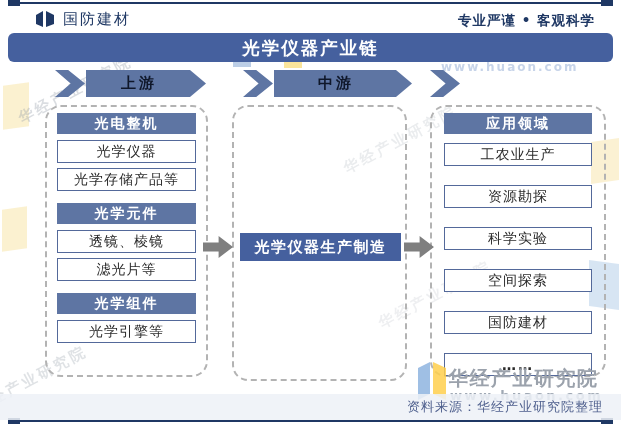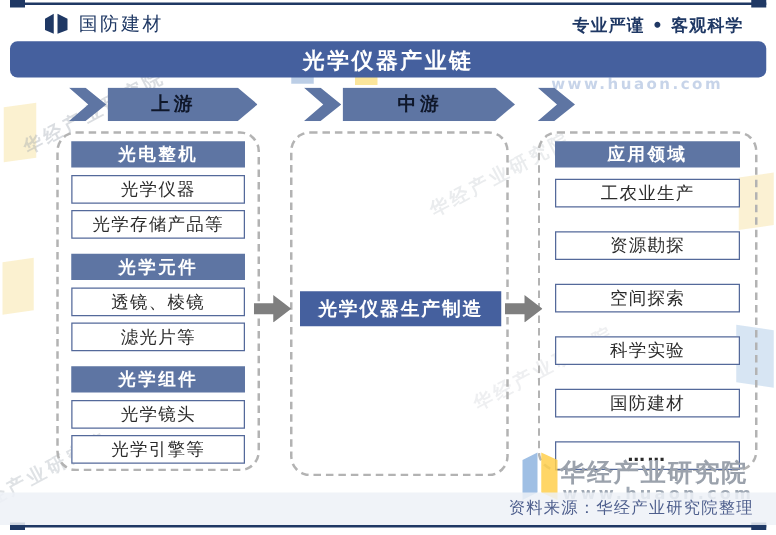--- a/index.html
+++ b/index.html
@@ -116,35 +116,34 @@
     <div class="it">光学仪器</div>
     <div class="it">光学存储产品等</div>
   </div>
   <div class="grp">
     <div class="hd">光学元件</div>
     <div class="it">透镜、棱镜</div>
     <div class="it">滤光片等</div>
   </div>
   <div class="grp">
     <div class="hd">光学组件</div>
-    <div class="it">光学镜头</div>
     <div class="it">光学引擎等</div>
   </div>
 </div>
 
 <div class="col col-mid">
   <div class="mid-box">光学仪器生产制造</div>
 </div>
 
 <div class="col col-right">
   <div class="hd">应用领域</div>
   <div class="it">工农业生产</div>
   <div class="it">资源勘探</div>
+  <div class="it">科学实验</div>
   <div class="it">空间探索</div>
-  <div class="it">科学实验</div>
   <div class="it">国防建材</div>
   <div class="it" style="font-weight:bold;letter-spacing:2px;">……</div>
 </div>
 
 <div class="garrow" style="left:203px;"></div>
 <div class="garrow" style="left:404px;"></div>
 
 <div class="wm-big">
   <svg width="30" height="40" viewBox="0 0 30 40" style="opacity:0.85;">
     <polygon points="1,8 13,2 13,34 1,40" fill="#8FB4E0"></polygon>

